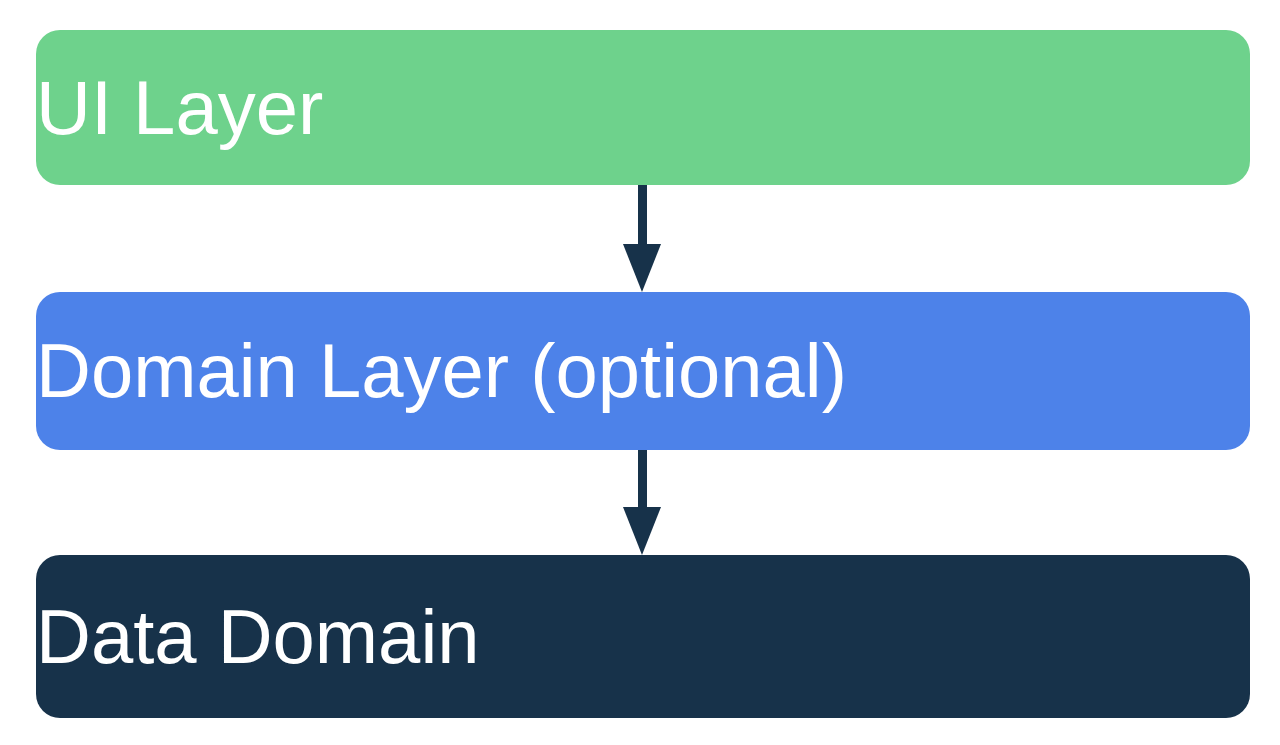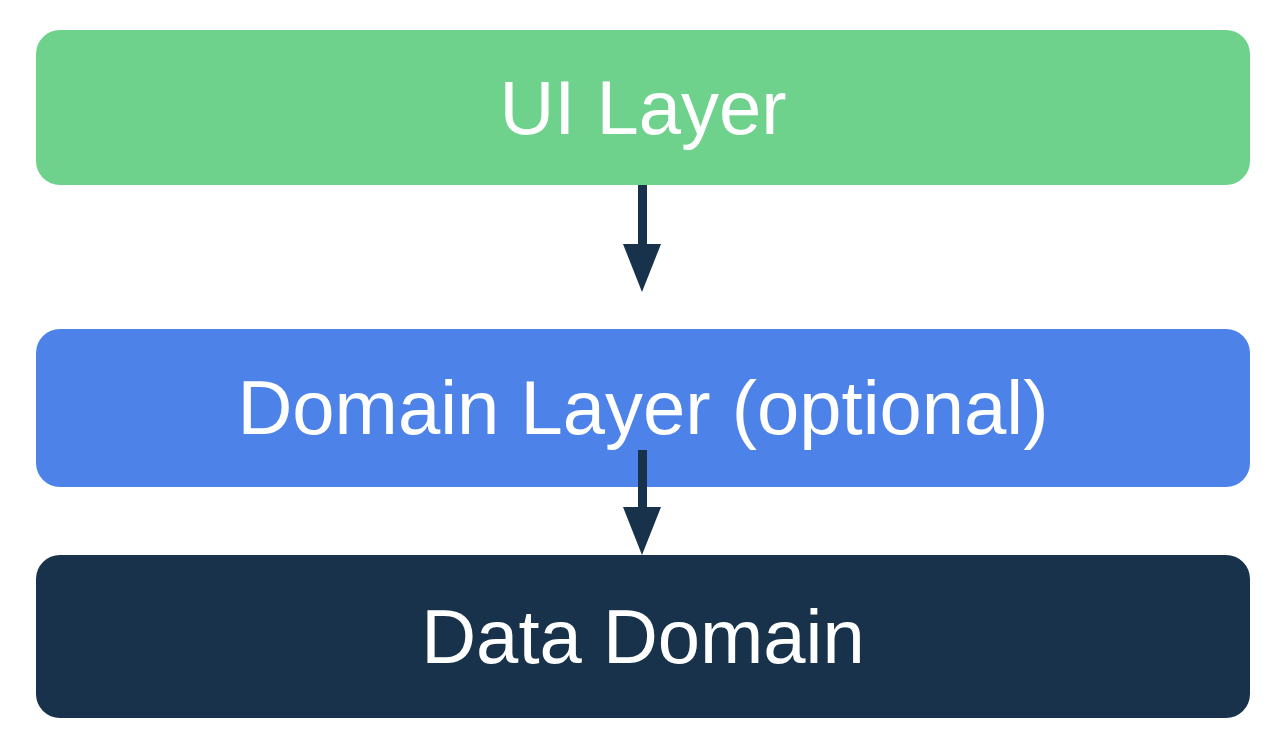--- a/index.html
+++ b/index.html
@@ -15,41 +15,40 @@
     overflow: hidden;
     font-family: "Liberation Sans", sans-serif;
   }
   .layer-box {
     position: absolute;
     left: 36px;
     width: 1214px;
     border-radius: 24px;
     display: flex;
     align-items: center;
-    justify-content: center;
+    justify-content: flex-start;
   }
   .layer-label {
     color: var(--label, #ffffff);
     font-size: 76px;
     font-weight: 400;
     letter-spacing: 0px;
     line-height: 1;
     white-space: nowrap;
     user-select: none;
   }
   .layer-ui {
     top: 30px;
     height: 155px;
     background: var(--ui-green, #6ed28c);
   }
   .layer-domain {
     top: 292px;
     height: 158px;
     background: var(--domain-blue, #4d82e9);
-    margin-top: 37px;
   }
   .layer-data {
     top: 555px;
     height: 163px;
     background: var(--data-navy, #17324a);
   }
   .arrow {
     position: absolute;
     left: 623px;
     width: 38px;

